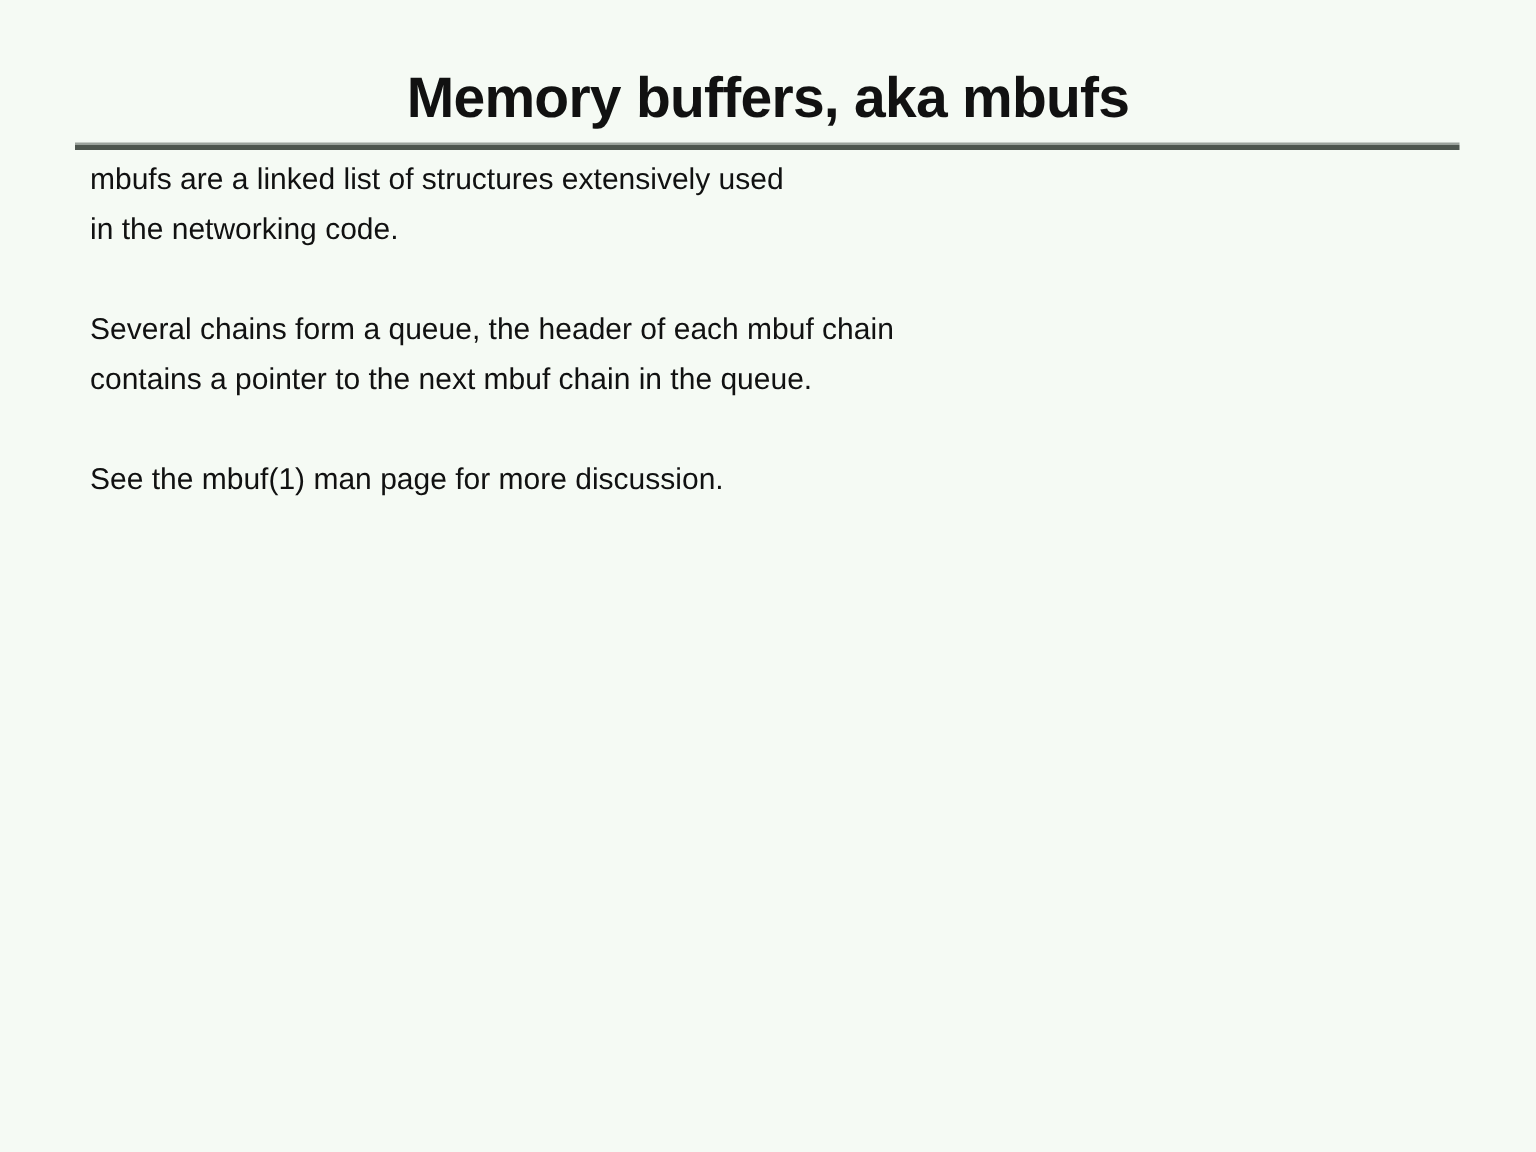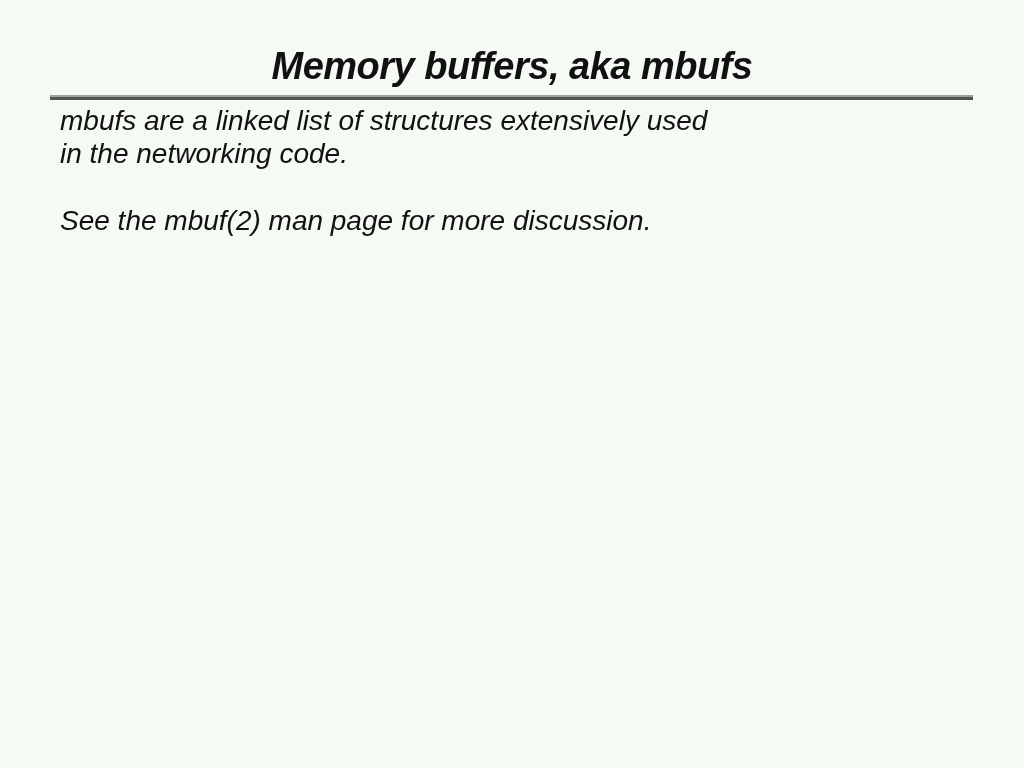--- a/index.html
+++ b/index.html
@@ -12,21 +12,20 @@
     background: #f5faf4;
     font-family: "Liberation Sans", sans-serif;
     color: #111111;
     overflow: hidden;
   }
   .slide {
     position: relative;
     width: 1024px;
     height: 768px;
     background: #f5faf4;
-    font-style: italic;
   }
   .slide-title {
     position: absolute;
     top: 44px;
     left: 0;
     width: 100%;
     margin: 0;
     text-align: center;
     font-size: 38px;
     font-weight: bold;
@@ -44,35 +43,37 @@
       to bottom,
       #9ba29c 0px, #9ba29c 2px,
       #4e564f 2px, #4e564f 5px
     );
   }
   .slide-body {
     position: absolute;
     top: 104px;
     left: 60px;
     right: 27px;
-    font-size: 28px;
+    font-size: 20px;
     line-height: 33px;
     font-weight: 500;
   }
   .slide-body p {
     margin: 0 0 34px 0;
     white-space: pre-line;
   }
 </style>
 </head>
 <body>
 
 <div class="slide">
   <h1 class="slide-title">Memory buffers, aka mbufs</h1>
 
   <div class="title-underline"></div>
 
   <div class="slide-body">
     <p>mbufs are a linked list of structures extensively used
 in the networking code.</p>
-    <p>See the mbuf(2) man page for more discussion.</p>
+    <p>Several chains form a queue, the header of each mbuf chain
+contains a pointer to the next mbuf chain in the queue.</p>
+    <p>See the mbuf(1) man page for more discussion.</p>
   </div>
 </div>
 
 </body></html>

